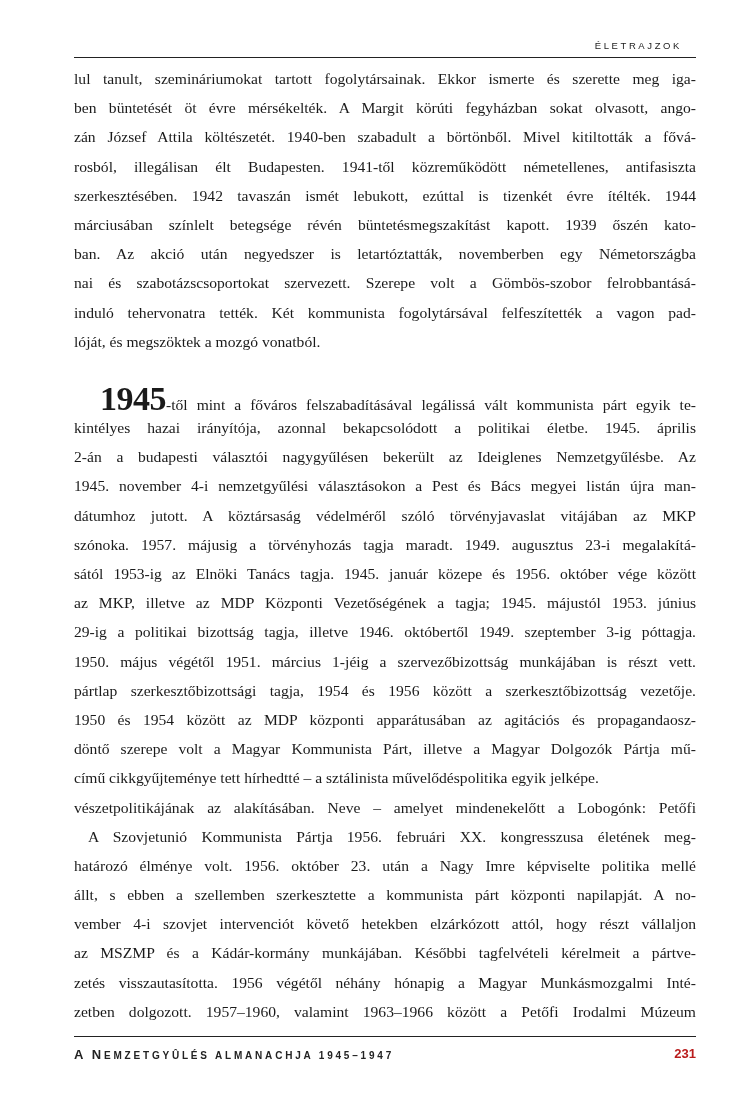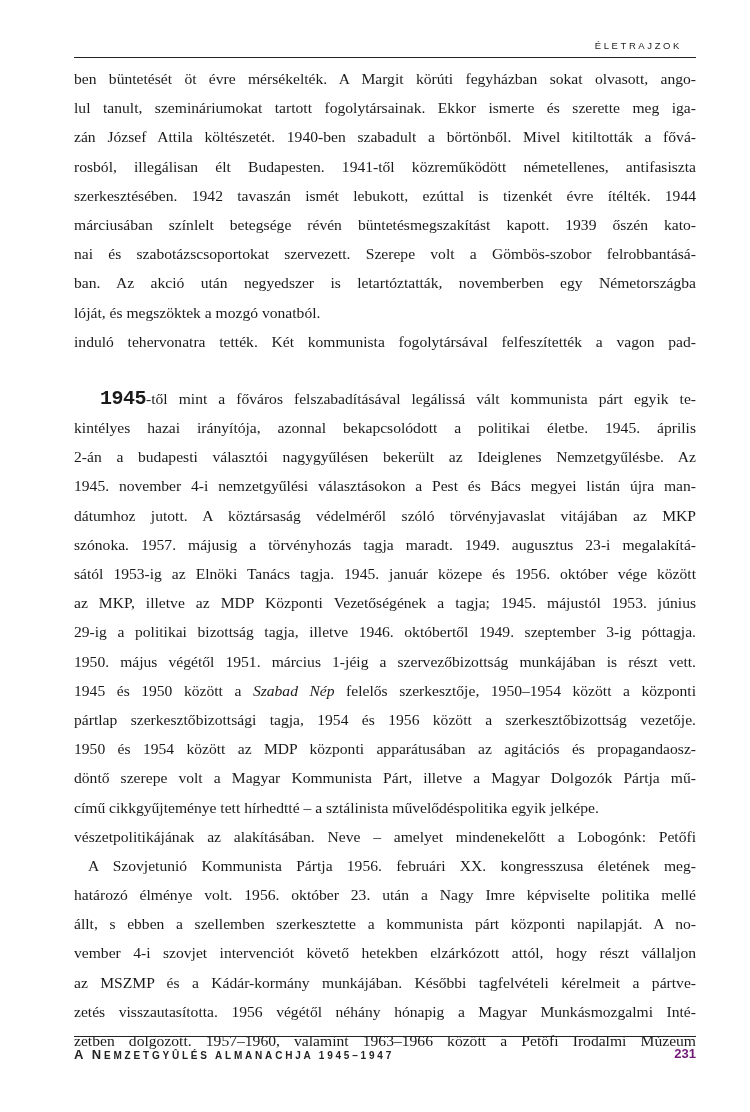--- a/index.html
+++ b/index.html
@@ -10,66 +10,65 @@
          font-size: 9.5px; letter-spacing: 2.6px; color: #222; }
   .rule { position: absolute; left: 74px; width: 622px; height: 1px; background: #222; }
   .rule.top { top: 57px; }
   .rule.bottom { top: 1036px; }
   .body-text { position: absolute; left: 74px; top: 64px; width: 622px; }
   .line { display: block; height: 29.2px; line-height: 29.2px; font-size: 15.6px;
           white-space: nowrap; text-align: justify; text-align-last: justify; }
   .line.last { text-align-last: left; }
   .line.indent { padding-left: 14px; }
   .gap { height: 28px; }
-  .dropcap { font-size: 20px; font-weight: bold; letter-spacing: -0.5px; padding-left: 26px; font-family: Liberation Mono, monospace; }
+  .dropcap { font-size: 34px; font-weight: bold; letter-spacing: -0.5px; padding-left: 26px; }
   em { font-style: italic; }
   .footer { position: absolute; top: 1047px; left: 74px; width: 622px; height: 20px; }
   .footer-title { position: absolute; left: 0; top: 0;
          font-family: "Liberation Sans", "DejaVu Sans", sans-serif;
          font-size: 10px; letter-spacing: 2.8px; color: #222; font-weight: bold; }
   .footer-title .big { font-size: 13px; }
   .page-number { position: absolute; right: 0; top: -1px;
          font-family: "Liberation Sans", "DejaVu Sans", sans-serif;
-         font-size: 13px; font-weight: bold; color: #701a75; }
+         font-size: 13px; font-weight: bold; color: #b91c1c; }
 </style>
 </head>
 <body>
 
 <div class="running-head">ÉLETRAJZOK</div>
 <div class="rule top"></div>
 
 <div class="body-text">
 
   <div>
+    <span class="line">lul tanult, szemináriumokat tartott fogolytársainak. Ekkor ismerte és szerette meg iga-</span>
     <span class="line">ben büntetését öt évre mérsékelték. A Margit körúti fegyházban sokat olvasott, ango-</span>
-    <span class="line">lul tanult, szemináriumokat tartott fogolytársainak. Ekkor ismerte és szerette meg iga-</span>
     <span class="line">zán József Attila költészetét. 1940-ben szabadult a börtönből. Mivel kitiltották a fővá-</span>
     <span class="line">rosból, illegálisan élt Budapesten. 1941-től közreműködött németellenes, antifasiszta</span>
     <span class="line">szerkesztésében. 1942 tavaszán ismét lebukott, ezúttal is tizenkét évre ítélték. 1944</span>
     <span class="line">márciusában színlelt betegsége révén büntetésmegszakítást kapott. 1939 őszén kato-</span>
+    <span class="line">ban. Az akció után negyedszer is letartóztatták, novemberben egy Németországba</span>
     <span class="line">nai és szabotázscsoportokat szervezett. Szerepe volt a Gömbös-szobor felrobbantásá-</span>
-    <span class="line">ban. Az akció után negyedszer is letartóztatták, novemberben egy Németországba</span>
+    <span class="line">induló tehervonatra tették. Két kommunista fogolytársával felfeszítették a vagon pad-</span>
     <span class="line last">lóját, és megszöktek a mozgó vonatból.</span>
-    <span class="line">induló tehervonatra tették. Két kommunista fogolytársával felfeszítették a vagon pad-</span>
   </div>
 
   <div class="gap"></div>
 
   <div>
     <span class="line"><span class="dropcap">1945</span><span>-től mint a főváros felszabadításával legálissá vált kommunista párt egyik te-</span></span>
     <span class="line">kintélyes hazai irányítója, azonnal bekapcsolódott a politikai életbe. 1945. április</span>
     <span class="line">2-án a budapesti választói nagygyűlésen bekerült az Ideiglenes Nemzetgyűlésbe. Az</span>
     <span class="line">1945. november 4-i nemzetgyűlési választásokon a Pest és Bács megyei listán újra man-</span>
     <span class="line">dátumhoz jutott. A köztársaság védelméről szóló törvényjavaslat vitájában az MKP</span>
     <span class="line">szónoka. 1957. májusig a törvényhozás tagja maradt. 1949. augusztus 23-i megalakítá-</span>
     <span class="line">sától 1953-ig az Elnöki Tanács tagja. 1945. január közepe és 1956. október vége között</span>
     <span class="line">az MKP, illetve az MDP Központi Vezetőségének a tagja; 1945. májustól 1953. június</span>
     <span class="line">29-ig a politikai bizottság tagja, illetve 1946. októbertől 1949. szeptember 3-ig póttagja.</span>
     <span class="line">1950. május végétől 1951. március 1-jéig a szervezőbizottság munkájában is részt vett.</span>
-    <span class="line"><span>1945 és 1950 között a </span><em>Szabad Nép</em><span> felelős szerkesztője, 1950–1954 között a központi</span></span>
     <span class="line">pártlap szerkesztőbizottsági tagja, 1954 és 1956 között a szerkesztőbizottság vezetője.</span>
     <span class="line">1950 és 1954 között az MDP központi apparátusában az agitációs és propagandaosz-</span>
     <span class="line">döntő szerepe volt a Magyar Kommunista Párt, illetve a Magyar Dolgozók Pártja mű-</span>
     <span class="line last">című cikkgyűjteménye tett hírhedtté – a sztálinista művelődéspolitika egyik jelképe.</span>
     <span class="line">vészetpolitikájának az alakításában. Neve – amelyet mindenekelőtt a Lobogónk: Petőfi</span>
   </div>
 
   <div>
     <span class="line indent">A Szovjetunió Kommunista Pártja 1956. februári XX. kongresszusa életének meg-</span>
     <span class="line">határozó élménye volt. 1956. október 23. után a Nagy Imre képviselte politika mellé</span>

